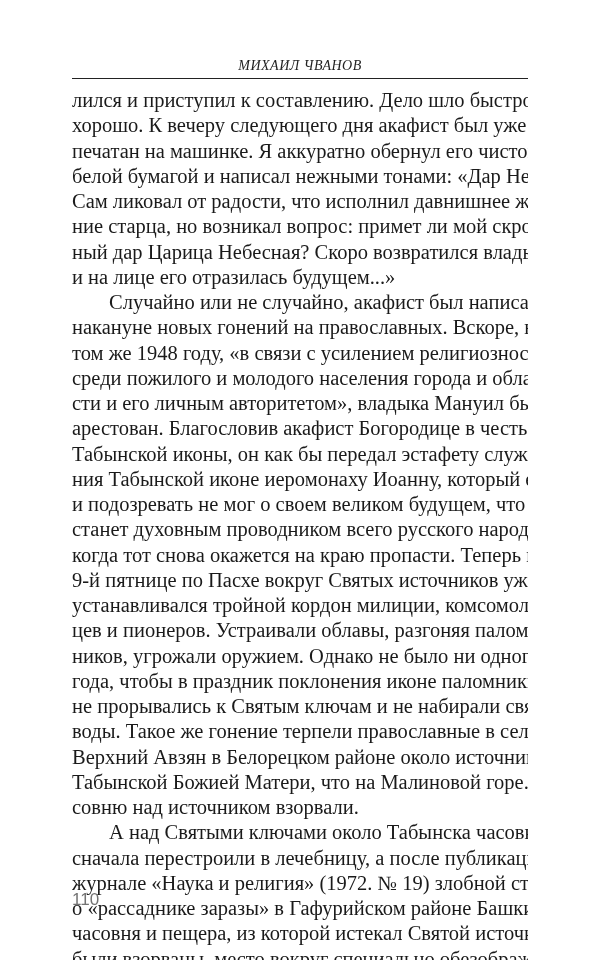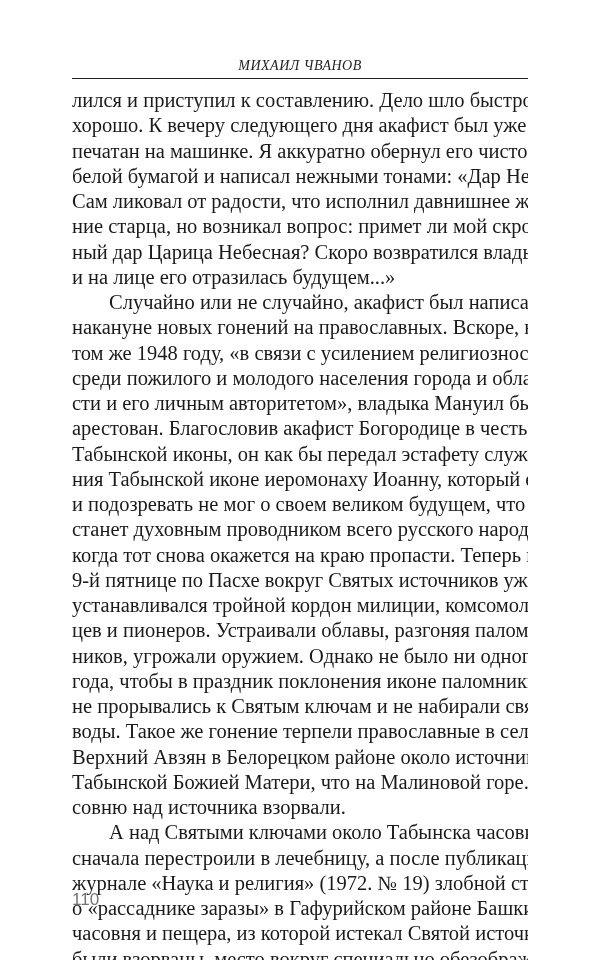--- a/index.html
+++ b/index.html
@@ -59,21 +59,21 @@
       <span class="line">когда тот снова окажется на краю пропасти. Теперь к</span>
       <span class="line">9-й пятнице по Пасхе вокруг Святых источников уже</span>
       <span class="line">устанавливался тройной кордон милиции, комсомоль-</span>
       <span class="line">цев и пионеров. Устраивали облавы, разгоняя палом-</span>
       <span class="line">ников, угрожали оружием. Однако не было ни одного</span>
       <span class="line">года, чтобы в праздник поклонения иконе паломники</span>
       <span class="line">не прорывались к Святым ключам и не набирали святой</span>
       <span class="line">воды. Такое же гонение терпели православные в селе</span>
       <span class="line">Верхний Авзян в Белорецком районе около источника</span>
       <span class="line">Табынской Божией Матери, что на Малиновой горе. Ча-</span>
-      <span class="line last">совню над источника взорвали.</span>
+      <span class="line last">совню над источником взорвали.</span>
     </div>
 
     <div>
       <span class="line indent">А над Святыми ключами около Табынска часовню</span>
       <span class="line">сначала перестроили в лечебницу, а после публикации в</span>
       <span class="line">журнале «Наука и религия» (1972. № 19) злобной статьи</span>
       <span class="line">о «рассаднике заразы» в Гафурийском районе Башкирии</span>
       <span class="line">часовня и пещера, из которой истекал Святой источник,</span>
       <span class="line">были взорваны, место вокруг специально обезображе-</span>
     </div>

